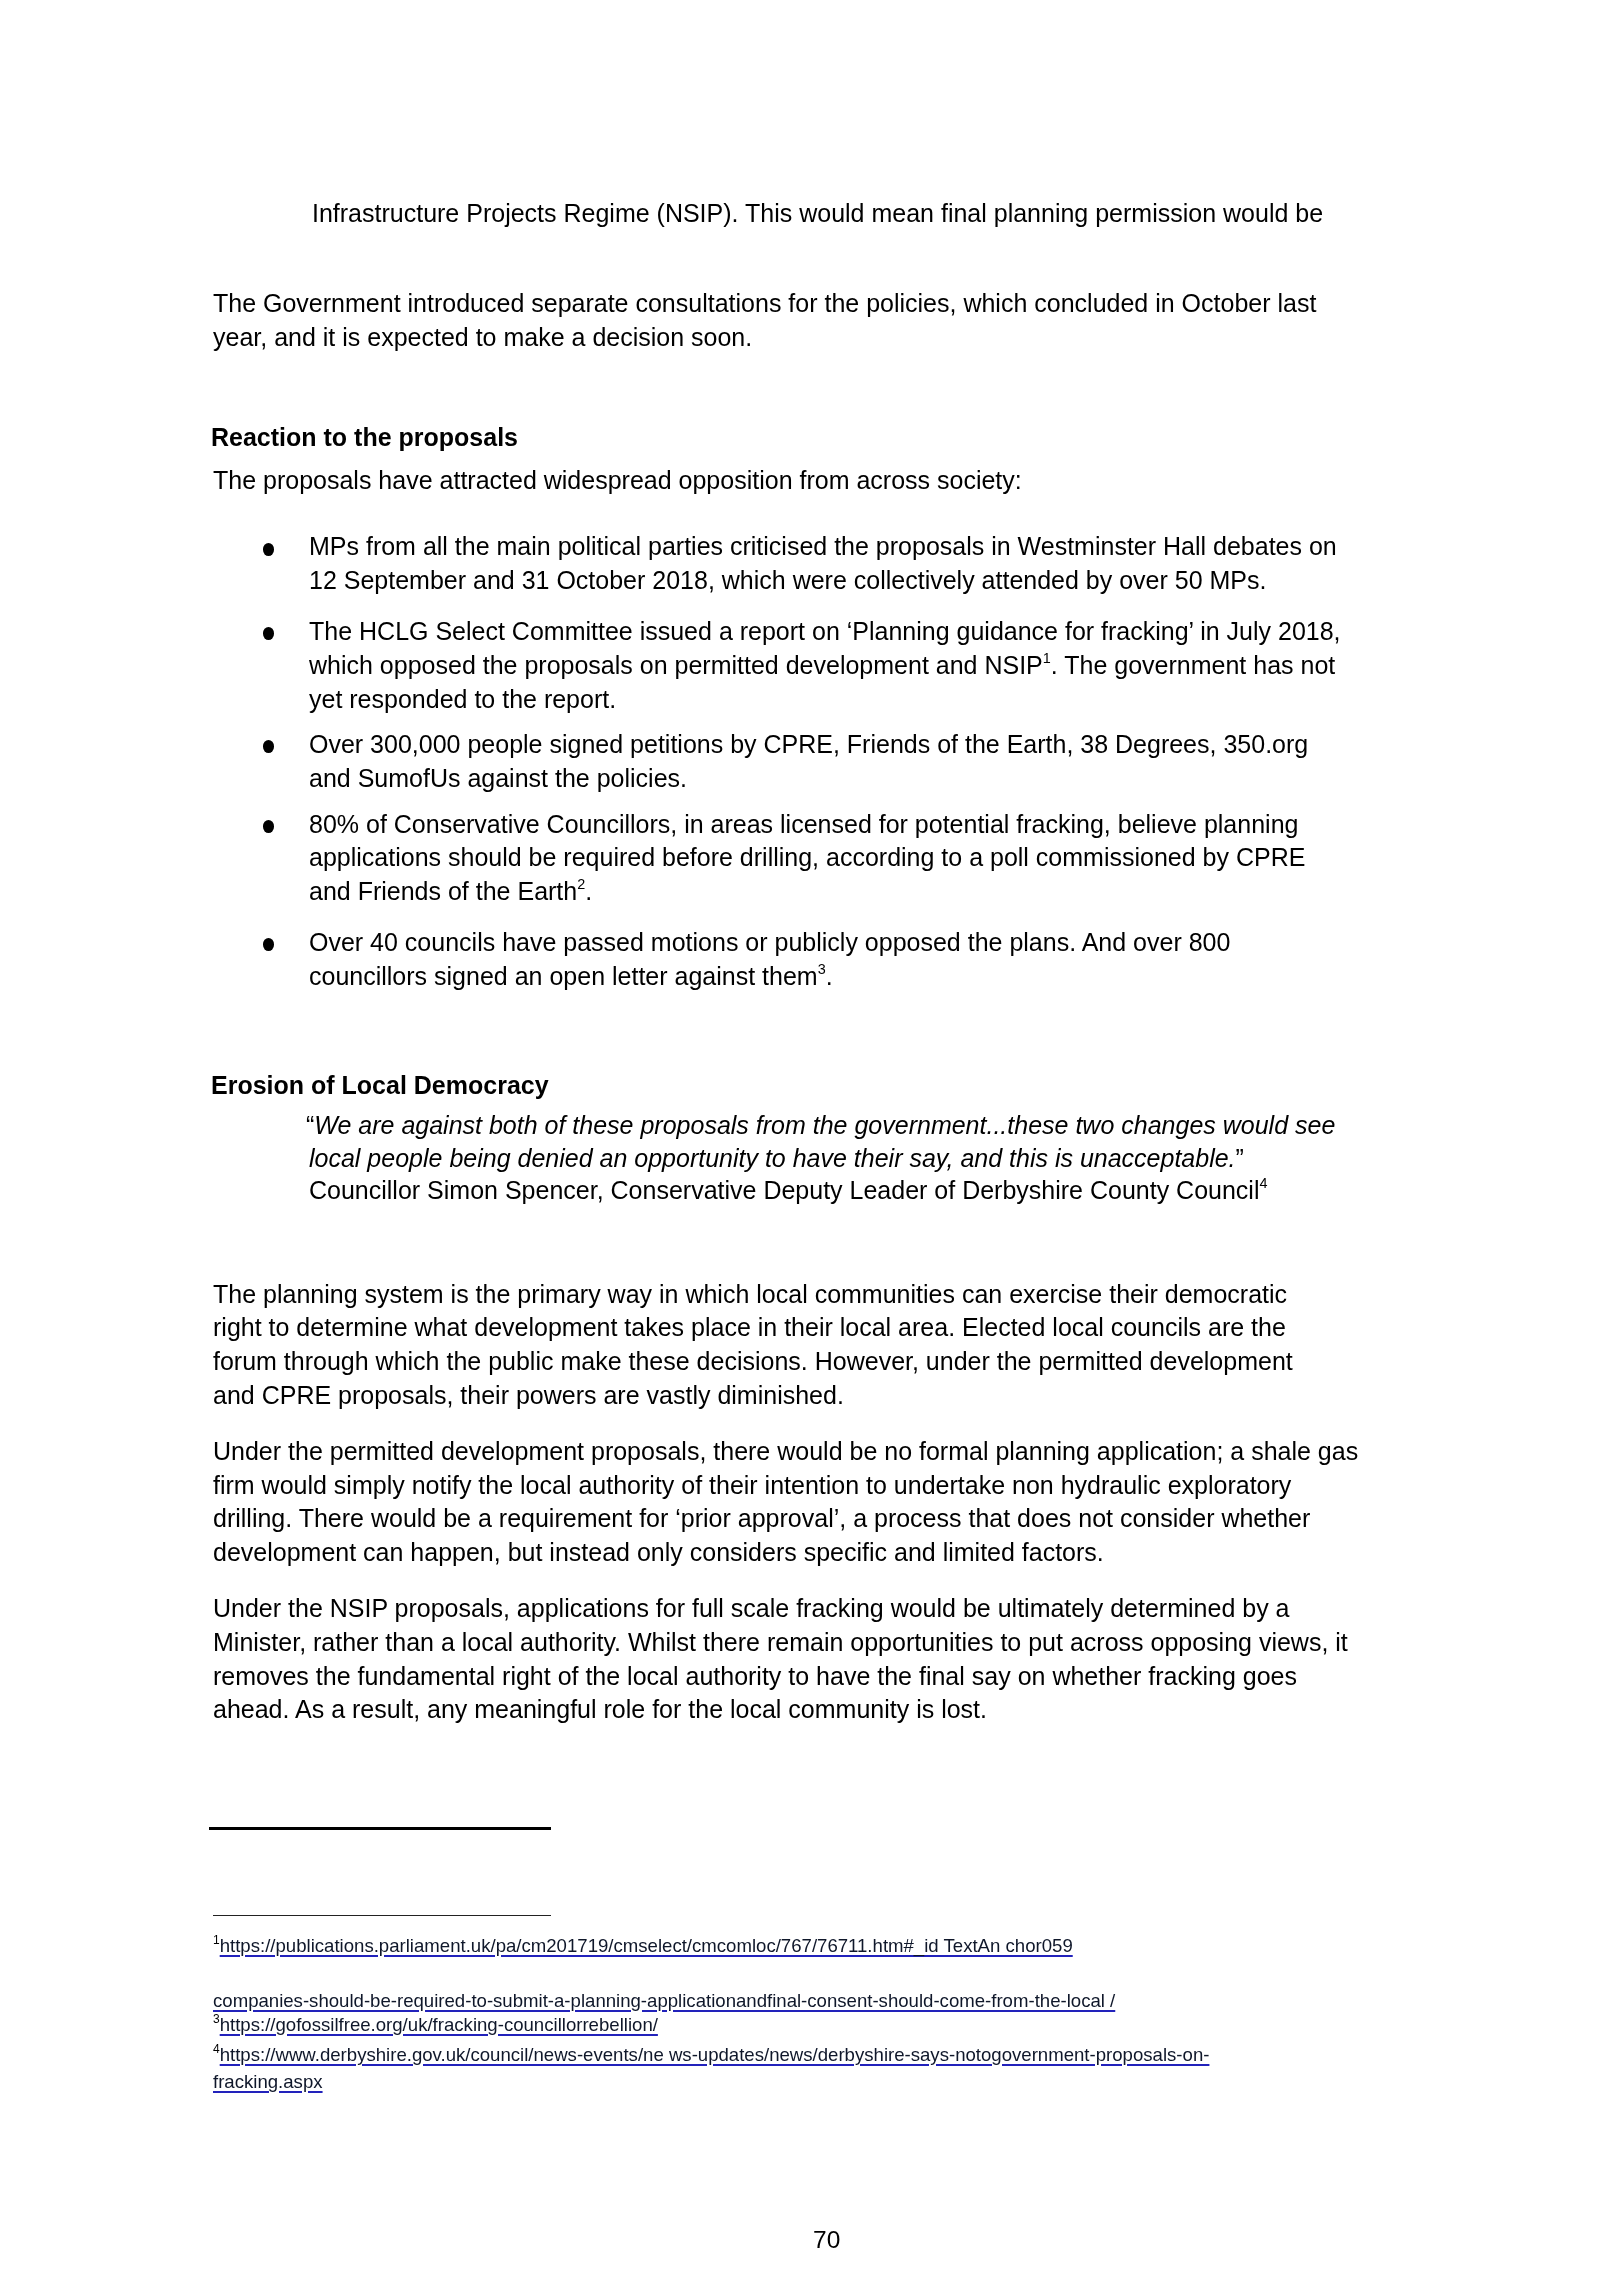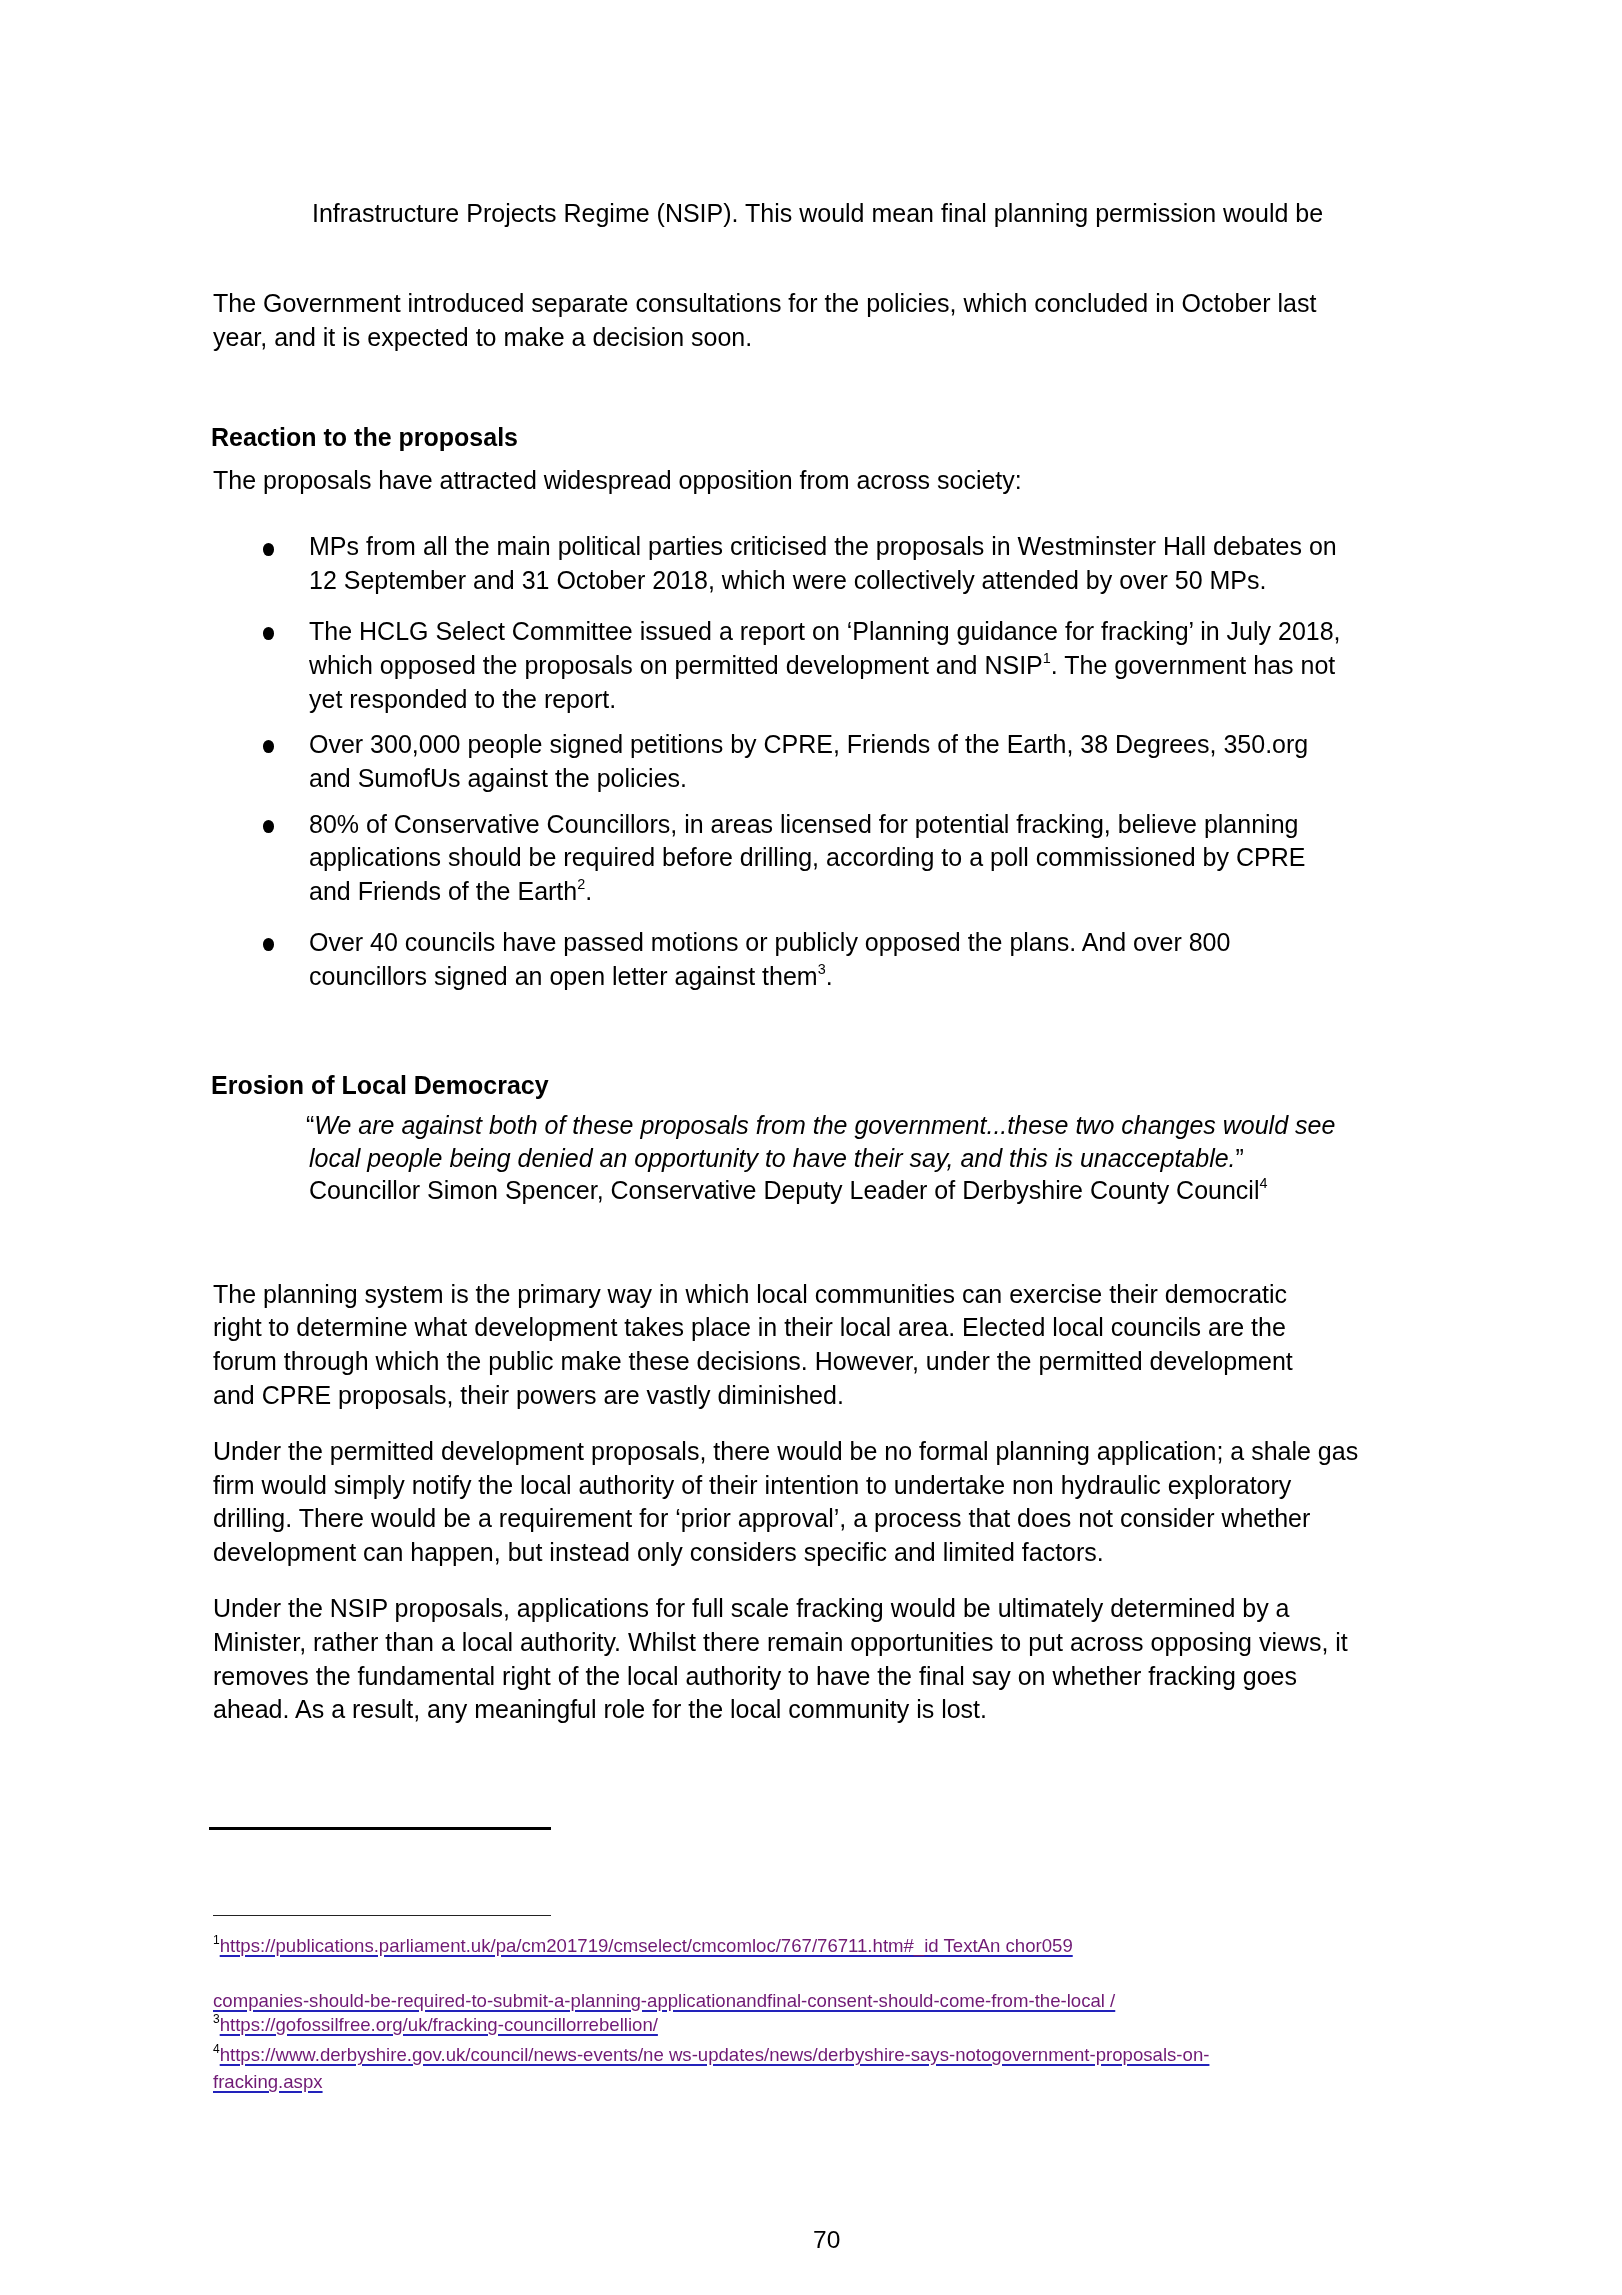--- a/index.html
+++ b/index.html
@@ -6,21 +6,21 @@
   body { width: 1623px; height: 2295px; position: relative; overflow: hidden;
          font-family: "Liberation Sans", sans-serif; color: #000; }
   .page { position: absolute; left: 0; top: 0; width: 1557px; height: 2295px; background: #fff; margin-left: 16px; }
   .ln { position: absolute; white-space: nowrap; font-size: 25px; line-height: 29px; }
   .b { font-weight: bold; }
   .i { font-style: italic; }
   .bullet-dot { position: absolute; width: 11px; height: 12.7px; border-radius: 50%; background: #000; }
   sup { font-size: 14.4px; line-height: 0; position: relative; top: -1.7px; vertical-align: super; }
   .rule { position: absolute; background: #000; }
   .fn { position: absolute; white-space: nowrap; font-size: 18.6px; line-height: 22px; }
-  .fn .link { color: #701a75; text-decoration: underline; text-decoration-color: #2222bb; text-underline-offset: 2.5px; text-decoration-thickness: 1.7px; }
+  .fn .link { color: #0f172a; text-decoration: underline; text-decoration-color: #2222bb; text-underline-offset: 2.5px; text-decoration-thickness: 1.7px; }
   .fn sup { font-size: 12px; top: -0.8px; }
   .pagenum { position: absolute; font-size: 24.5px; line-height: 29px; }
 </style>
 </head>
 <body>
 
 <div class="page">
 
   <div class="ln" style="left:296px; top:199px;">Infrastructure Projects Regime (NSIP). This would mean final planning permission would be</div>
 

